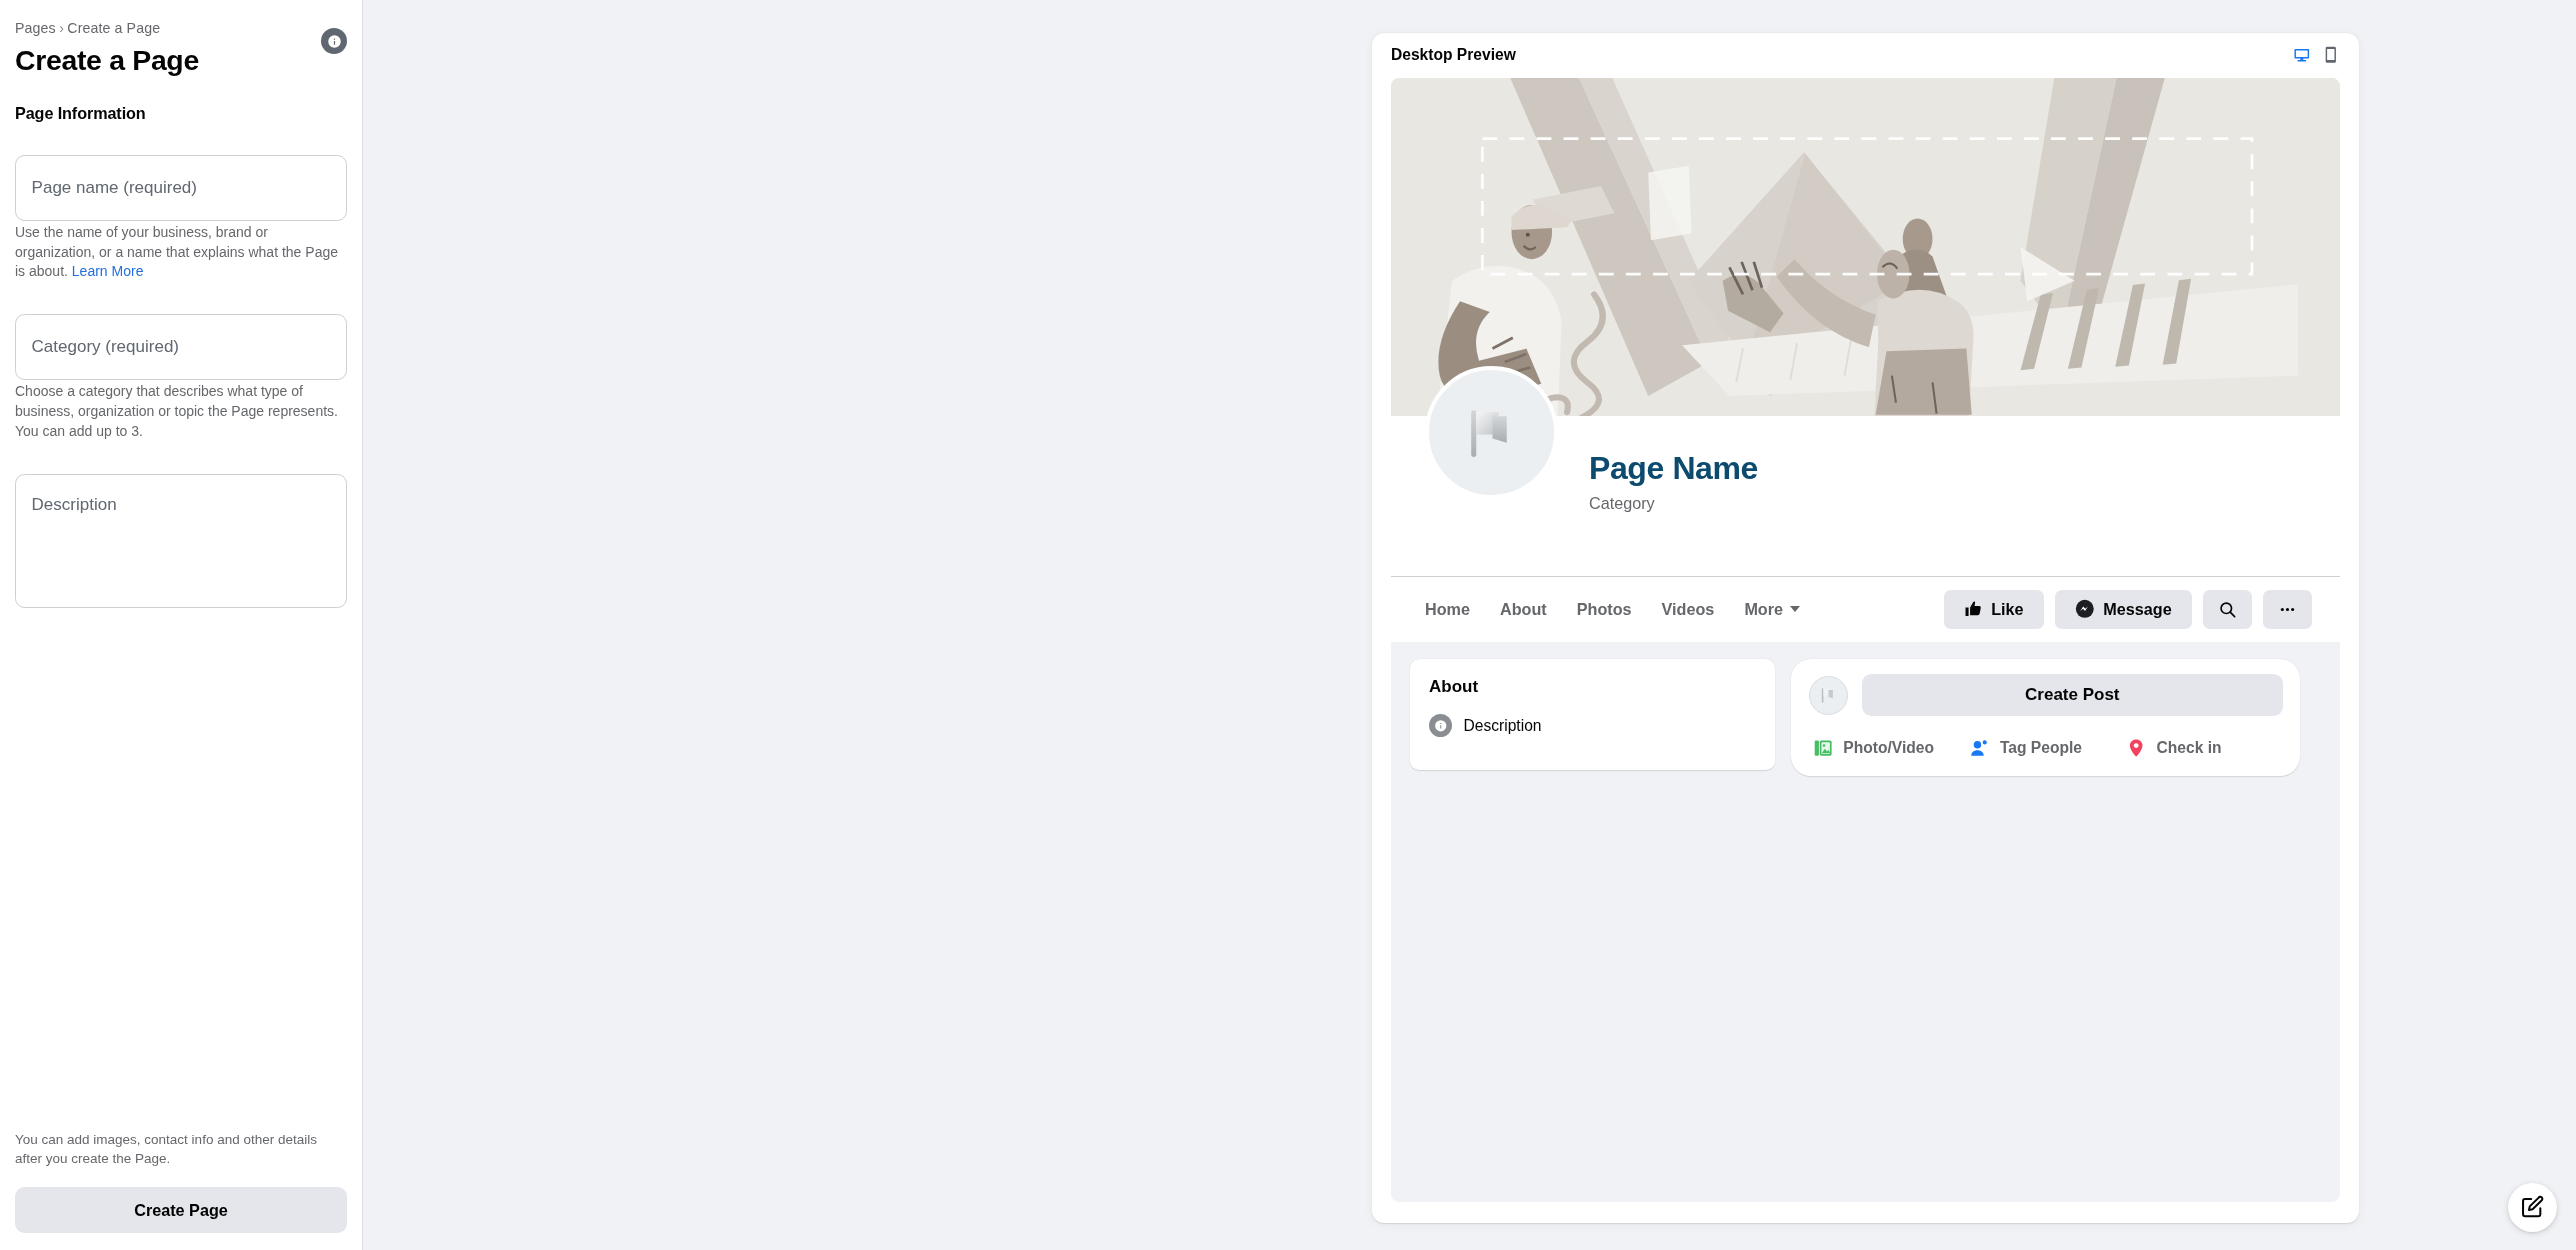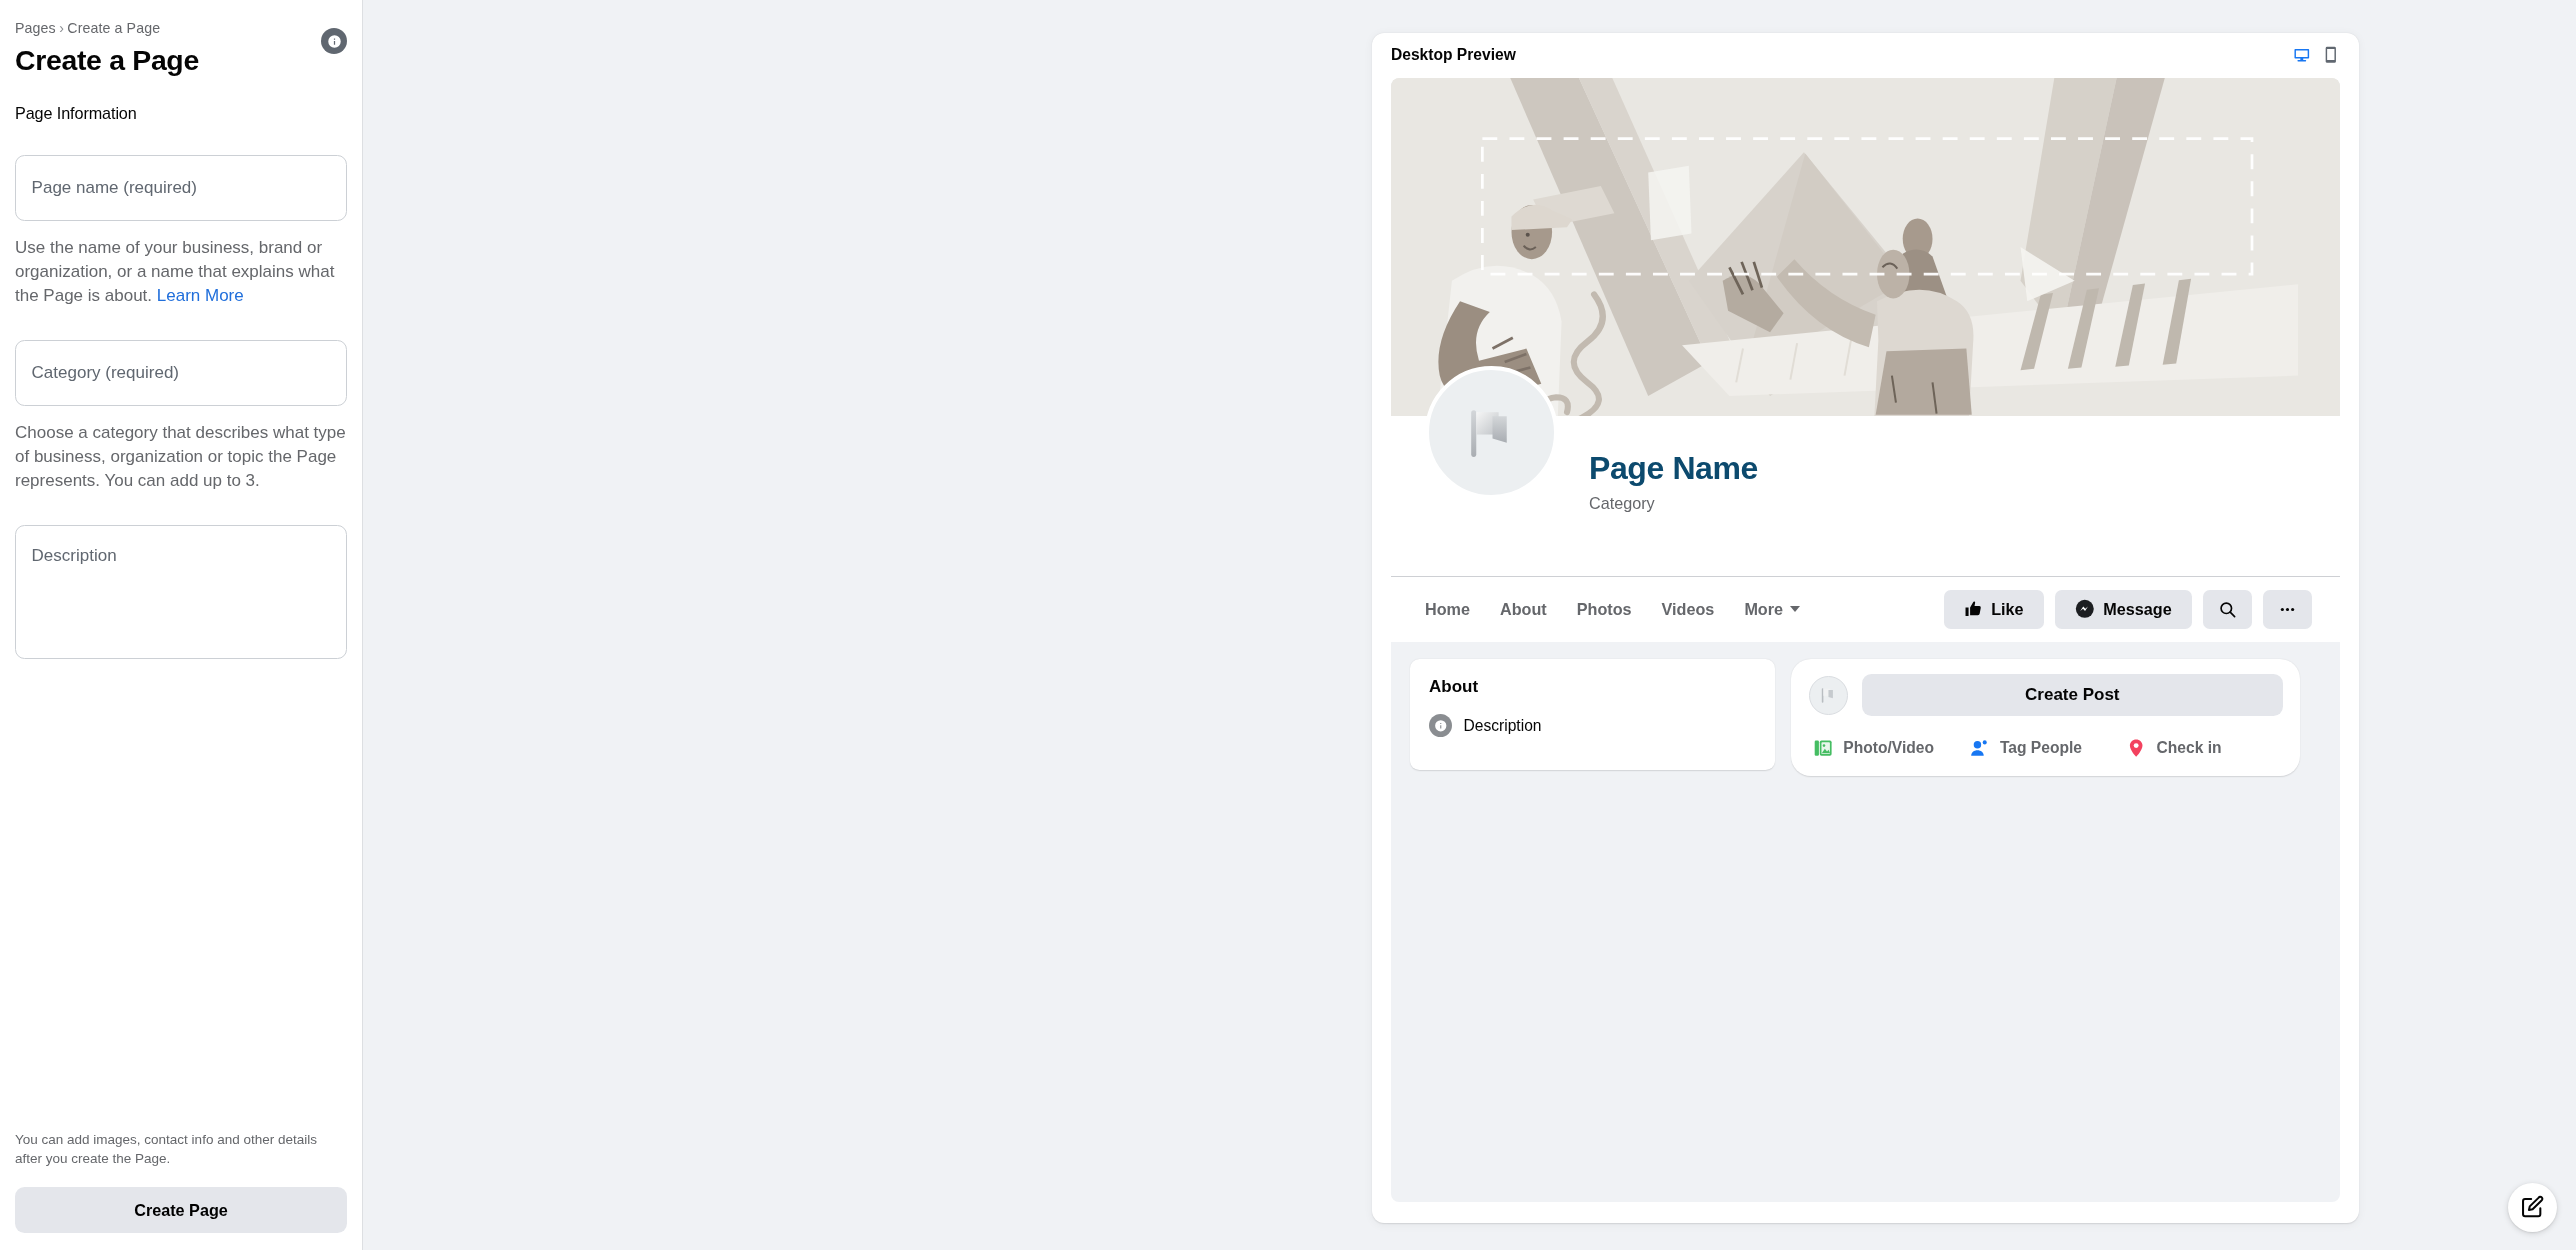--- a/index.html
+++ b/index.html
@@ -41,21 +41,21 @@
     width: 26px; height: 26px;
     border-radius: 50%;
     background: #606770;
     color: #fff;
     display: flex; align-items: center; justify-content: center;
   }
   .info-badge svg { width: 15px; height: 15px; }
 
   .section-title {
     font-size: 16.2px;
-    font-weight: normal;
+    font-weight: bold;
     color: #050505;
     margin-top: 27px;
     letter-spacing: -0.1px;
   }
 
   .field-box {
     margin-top: 32px;
     border: 0.7px solid #ccd0d5;
     border-radius: 9.5px;
     background: #fff;
@@ -72,22 +72,22 @@
     pointer-events: none;
     white-space: nowrap;
   }
   .field-box.textarea { height: 134px; }
   .field-box.textarea .ph {
     top: 19.6px;
     transform: none;
   }
 
   .helper {
-    margin-top: 15px;
-    font-size: 17px;
+    margin-top: 2px;
+    font-size: 14px;
     line-height: 1.42;
     color: #65676b;
   }
   .helper a { color: #216fdb; text-decoration: none; }
 
   .left-footer {
     position: absolute;
     left: 0; right: 0; bottom: 0;
     padding: 0 15px 17.6px 15px;
     background: #fff;

